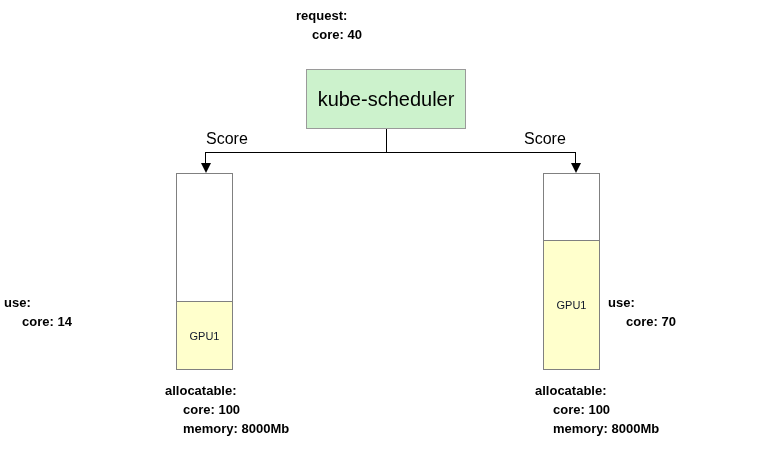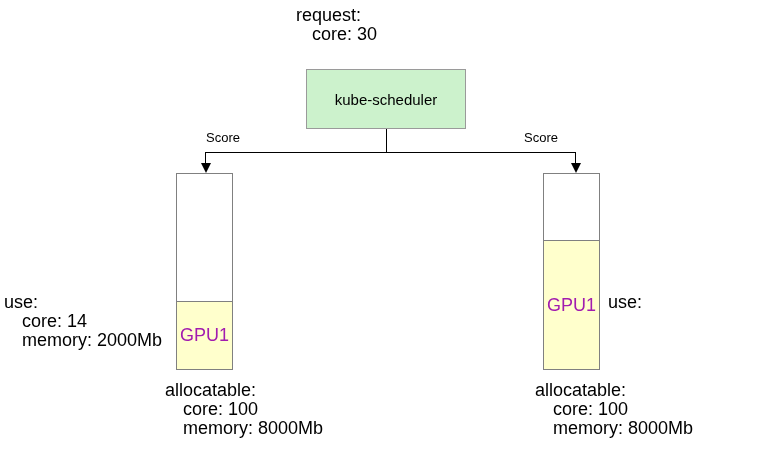--- a/index.html
+++ b/index.html
@@ -16,23 +16,24 @@
   }
   #canvas {
     position: relative;
     width: 765px;
     height: 453px;
   }
 
   
   .textblock {
     position: absolute;
-    font-size: 18px;
+    font-size: 13px;
     line-height: 19px;
     white-space: nowrap;
+    font-weight: bold;
   }
   .textblock .tb-head {
     display: block;
   }
   .textblock .tb-sub {
     display: block;
     padding-left: 18px;
   }
   .textblock .tb-sub2 {
     display: block;
@@ -59,21 +60,21 @@
     left: 306px;
     top: 69px;
     width: 160px;
     height: 60px;
     background: #ccf2cc;
     border: 1px solid #9a9a9a;
     box-sizing: border-box;
     display: flex;
     align-items: center;
     justify-content: center;
-    font-size: 15px;
+    font-size: 20px;
   }
 
   
   .conn {
     position: absolute;
     background: #000000;
   }
   #conn-vertical {
     left: 386px;
     top: 129px;
@@ -105,21 +106,21 @@
     border-left: 5px solid transparent;
     border-right: 5px solid transparent;
     border-top: 10px solid #000000;
   }
   #arrow-left  { left: 201px; top: 163px; }
   #arrow-right { left: 571px; top: 163px; }
 
   
   .score-label {
     position: absolute;
-    font-size: 13px;
+    font-size: 16px;
     white-space: nowrap;
   }
   #score-left  { left: 206px; top: 130px; }
   #score-right { left: 524px; top: 130px; }
 
   
   .node-box {
     position: absolute;
     top: 173px;
     width: 57px;
@@ -140,22 +141,22 @@
     border-top: 1px solid #808080;
     box-sizing: border-box;
     display: flex;
     align-items: center;
     justify-content: center;
   }
   #node-fill-left  { height: 68px; }
   #node-fill-right { height: 129px; }
 
   .node-label {
-    font-size: 18px;
-    color: #a21caf;
+    font-size: 11px;
+    color: #0f172a;
   }
 
   
   #use-left {
     left: 4px;
     top: 293px;
     text-align: left;
   }
   #use-right {
     left: 608px;
@@ -175,21 +176,21 @@
     text-align: left;
   }
 </style>
 </head>
 <body>
 
 <div id="canvas">
 
   <div class="textblock centered" id="request-block">
     <span class="tb-head">request:</span>
-    <span class="tb-sub">core: 30</span>
+    <span class="tb-sub">core: 40</span>
   </div>
 
   <div id="scheduler-box">
     <span>kube-scheduler</span>
   </div>
 
   <div class="conn" id="conn-vertical"></div>
   <div class="conn" id="conn-horizontal"></div>
   <div class="conn" id="conn-left-down"></div>
   <div class="conn" id="conn-right-down"></div>
@@ -207,25 +208,25 @@
 
   <div class="node-box" id="node-box-right">
     <div class="node-fill" id="node-fill-right">
       <span class="node-label">GPU1</span>
     </div>
   </div>
 
   <div class="textblock" id="use-left">
     <span class="tb-head">use:</span>
     <span class="tb-sub">core: 14</span>
-    <span class="tb-sub2">memory: 2000Mb</span>
   </div>
 
   <div class="textblock" id="use-right">
     <span class="tb-head">use:</span>
+    <span class="tb-sub">core: 70</span>
   </div>
 
   <div class="textblock" id="alloc-left">
     <span class="tb-head">allocatable:</span>
     <span class="tb-sub">core: 100</span>
     <span class="tb-sub2">memory: 8000Mb</span>
   </div>
 
   <div class="textblock" id="alloc-right">
     <span class="tb-head">allocatable:</span>

